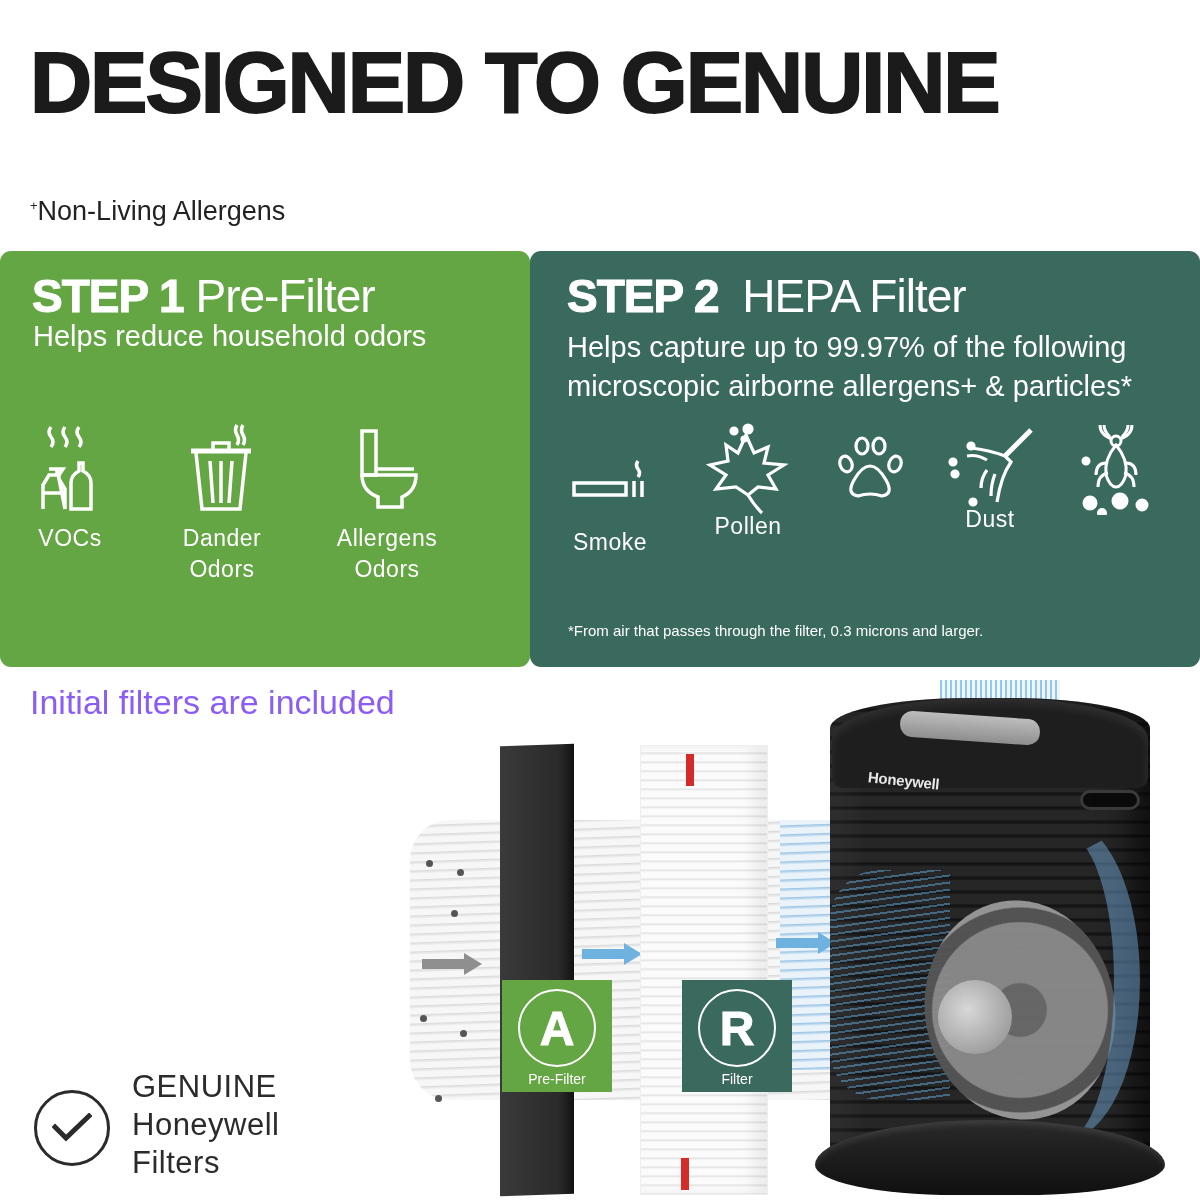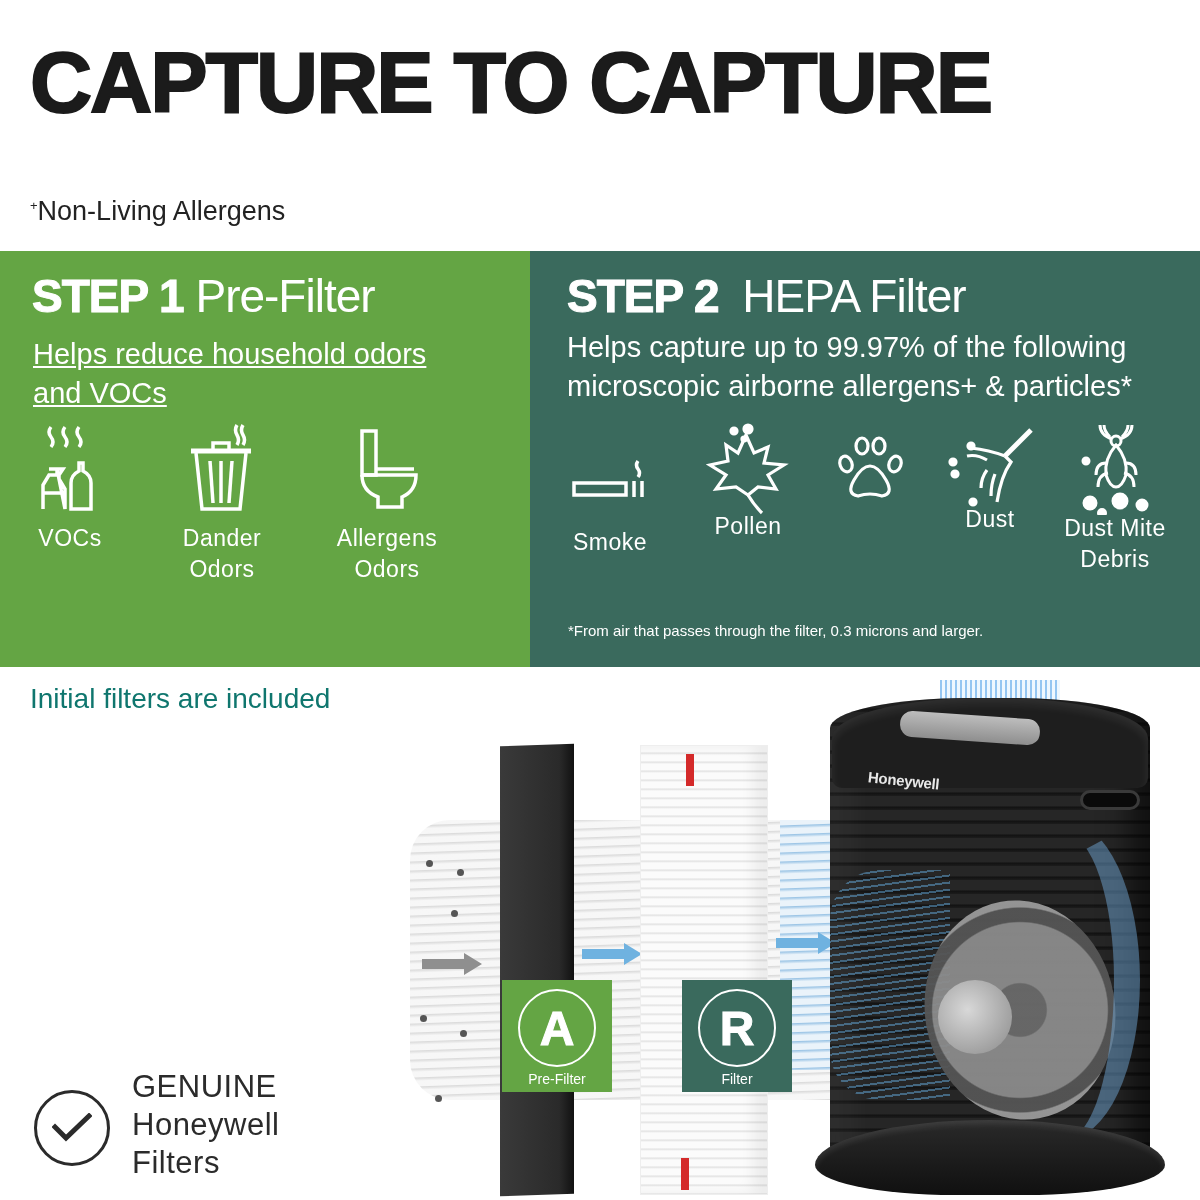--- a/index.html
+++ b/index.html
@@ -5,34 +5,34 @@
   * { margin:0; padding:0; box-sizing:border-box; }
   html, body { width:1200px; height:1200px; background:#ffffff; overflow:hidden; }
   body { position:relative; font-family:"Liberation Sans", sans-serif; color:#1a1a1a; }
 
   .headline { position:absolute; left:30px; top:40px; width:1000px; }
   .headline .line { font-family:"Liberation Sans", sans-serif; font-weight:900; font-size:86px; line-height:84px; letter-spacing:-2px; color:#1b1b1b; -webkit-text-stroke:2px #1b1b1b; white-space:nowrap; }
   .headline sup { font-size:34px; font-weight:400; -webkit-text-stroke:0; vertical-align:top; position:relative; top:-10px; }
   .footnote-top { position:absolute; left:30px; top:196px; font-size:27px; color:#222; font-weight:300; }
   .footnote-top sup { font-size:13px; vertical-align:top; position:relative; top:2px; }
 
-  .panel { position:absolute; top:251px; height:416px; color:#fff; }
+  .panel { position:absolute; top:251px; height:416px; color:#fff;border-radius:11px; }
   .panel.green { left:0; width:530px; background:#64a544; }
   .panel.teal { left:530px; width:670px; background:#3a6a5d; }
   .step-title { position:absolute; top:18px; font-size:46px; white-space:nowrap; letter-spacing:-1px; }
   .step-title b { font-weight:900; -webkit-text-stroke:1px #fff; }
   .step-title span { font-weight:400; }
   .step-desc { position:absolute; font-size:29px; line-height:39px; font-weight:400; }
   .icons { position:absolute; top:175px; left:0; right:0; height:100px; }
   .icon-item { position:absolute; text-align:center; }
   .icon-item svg { display:block; margin:0 auto; }
   .icon-label { font-size:23px; line-height:31px; letter-spacing:0.5px; margin-top:0px; }
   .panel-note { position:absolute; left:38px; bottom:28px; font-size:15px; }
 
-  .included { position:absolute; left:30px; top:683px; font-size:28px; color:#0f766e; }
+  .included { position:absolute; left:30px; top:683px; font-size:34px; color:#8b5cf6; }
 
   .genuine { position:absolute; left:34px; top:1068px; display:flex; align-items:center; }
   .check-circle { width:76px; height:76px; border:3px solid #2b2b2b; border-radius:50%; display:flex; align-items:center; justify-content:center; margin-right:22px; margin-top:6px; }
   .genuine-text { font-size:31px; line-height:38px; color:#2b2b2b; font-weight:400; letter-spacing:0.5px; }
 
   .scene { position:absolute; left:400px; top:660px; width:800px; height:540px; }
   .airflow { position:absolute; left:10px; top:160px; width:470px; height:280px;
     background: repeating-linear-gradient(178deg, #f6f6f6 0px, #f6f6f6 5px, #d8d8d8 6px, #f6f6f6 9px);
     border-radius:40px 0 0 40px; opacity:0.9; }
   .airflow-blue { position:absolute; left:380px; top:160px; width:60px; height:250px;
@@ -57,33 +57,32 @@
   .fan { position:absolute; left:105px; top:220px; width:190px; height:220px; border-radius:50%; background: radial-gradient(circle at 50% 50%, #6a6a6a 0 18%, #8b8b8b 19% 60%, #555 61% 70%, #9a9a9a 71% 100%); transform:rotate(-10deg); opacity:0.95; }
   .fan-hub { position:absolute; left:118px; top:300px; width:74px; height:74px; border-radius:50%; background:radial-gradient(circle at 40% 40%, #d8d8d8, #8a8a8a); }
   .swirl { position:absolute; left:170px; top:140px; width:150px; height:320px; border-radius:0 50% 50% 0; border-right:26px solid rgba(120,180,230,0.45); border-top:14px solid transparent; }
   .side-blue { position:absolute; left:10px; top:190px; width:120px; height:230px; background:repeating-linear-gradient(172deg, rgba(100,170,220,0.5) 0 2px, transparent 2px 7px); border-radius:50px 0 0 50px; }
   .base { position:absolute; left:-5px; top:440px; width:350px; height:75px; border-radius:50% 50% 40% 40% / 60% 60% 40% 40%; background:linear-gradient(180deg,#2a2a2a,#101010); box-shadow: inset 0 4px 6px rgba(255,255,255,0.1); }
 </style>
 </head>
 <body>
 
 <div class="headline">
-  <div class="line">CAPTURE TO CAPTURE</div>
+  <div class="line">DESIGNED TO GENUINE</div>
 </div>
 <div class="footnote-top">
   <sup>+</sup><span>Non-Living Allergens</span>
 </div>
 
 <div class="panel green">
   <div class="step-title" style="left:32px;">
     <b>STEP 1</b> <span>Pre-Filter</span>
   </div>
-  <div class="step-desc" style="left:33px; top:84px;text-decoration:underline;">
+  <div class="step-desc" style="left:33px; top:66px;">
     <div>Helps reduce household odors</div>
-    <div>and VOCs</div>
   </div>
   <div class="icons">
     <div class="icon-item" style="left:20px; width:100px; top:-3px;">
       <svg width="70" height="90" viewBox="0 0 70 90" fill="none" stroke="#fff" stroke-width="3.5">
         <path d="M16 4 q-4 5 0 10 q4 5 0 10"></path>
           <path d="M30 4 q-4 5 0 10 q4 5 0 10"></path>
           <path d="M44 4 q-4 5 0 10 q4 5 0 10"></path>
         <path d="M8 86 V62 l6 -10 h8 v-6 h-8 m8 0 h6 l-4 6 v4 l6 10 V86 Z"></path>
         <line x1="8" y1="70" x2="30" y2="70"></line>
         <path d="M36 86 V60 q0 -8 8 -12 v-8 h4 v8 q8 4 8 12 V86 Z"></path>
@@ -183,24 +182,20 @@
         <path d="M28 40 q-10 0 -10 12"></path>
           <path d="M48 40 q10 0 10 12"></path>
           <path d="M30 50 q-10 2 -10 14"></path>
           <path d="M46 50 q10 2 10 14"></path>
         <circle cx="8" cy="38" r="3" fill="#fff"></circle>
         <circle cx="12" cy="80" r="6" fill="#fff"></circle>
           <circle cx="42" cy="78" r="7" fill="#fff"></circle>
           <circle cx="64" cy="82" r="5" fill="#fff"></circle>
           <circle cx="24" cy="90" r="3.5" fill="#fff"></circle>
       </svg>
-      <div class="icon-label" style="margin-top:-2px;">
-        <div>Dust Mite</div>
-        <div>Debris</div>
-      </div>
     </div>
   </div>
   <div class="panel-note">*From air that passes through the filter, 0.3 microns and larger.</div>
 </div>
 
 <div class="included">Initial filters are included</div>
 
 <div class="scene">
   <div class="airflow"></div>
   <div class="airflow-blue"></div>

